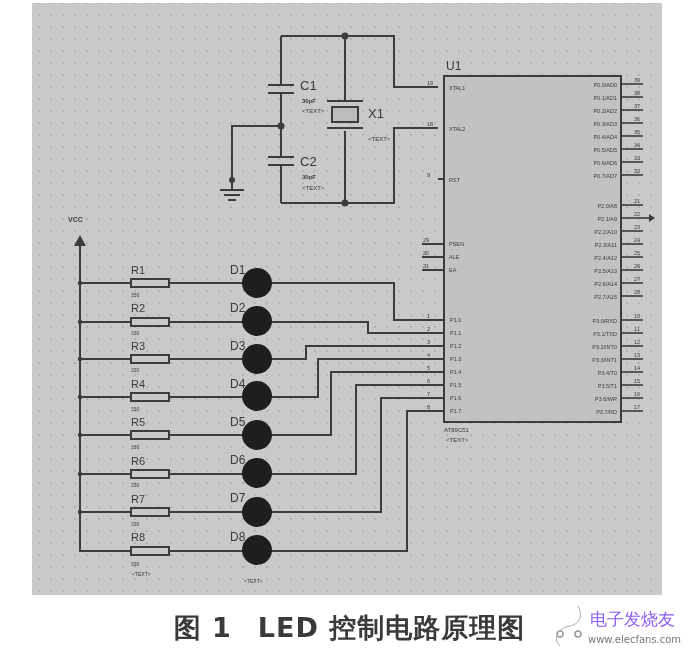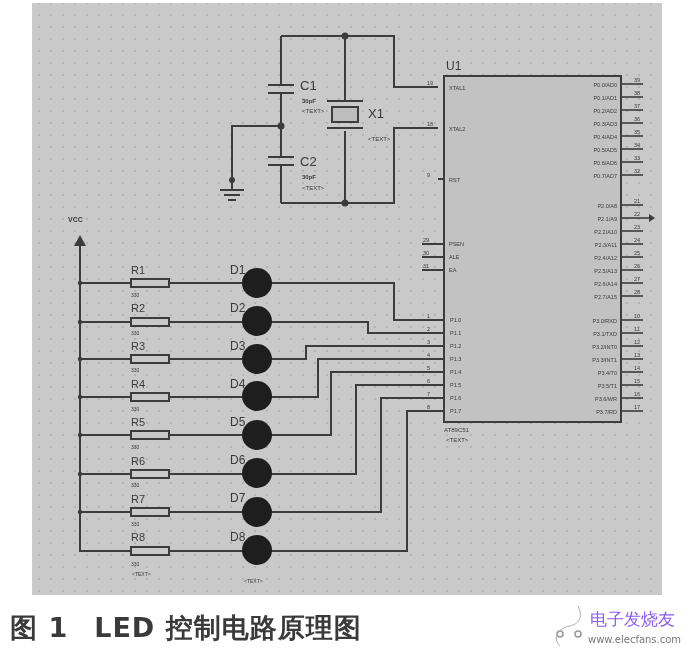--- a/index.html
+++ b/index.html
@@ -1,20 +1,20 @@
 <!DOCTYPE html>
 <html><head>
 <meta charset="utf-8">
 <style>
   html, body { margin:0; padding:0; background:#ffffff; }
   body { width:689px; height:656px; position:relative; overflow:hidden; font-family:"Liberation Sans", sans-serif; }
   #schematic { position:absolute; left:0; top:0; }
   .caption {
     position:absolute; left:0; top:600px; width:689px; height:56px;
-    text-align:left; font-family:"DejaVu Sans", sans-serif; font-weight:bold;
+    text-align:center; font-family:"DejaVu Sans", sans-serif; font-weight:bold;
     font-size:27px; color:#3a3a3a; line-height:56px; letter-spacing:1px;
   }
   .caption span { display:inline-block; }
   .caption .num { margin:0 26px 0 10px; }
   .watermark { position:absolute; left:548px; top:604px; width:141px; height:50px; }
   .wm-text { position:absolute; left:42px; top:4px; font-size:17px; color:#8b5cf6; font-family:"DejaVu Serif", serif; }
   .wm-url { position:absolute; left:40px; top:30px; font-size:10px; color:#777; font-family:"DejaVu Sans", sans-serif; }
 </style>
 </head>
 <body>

